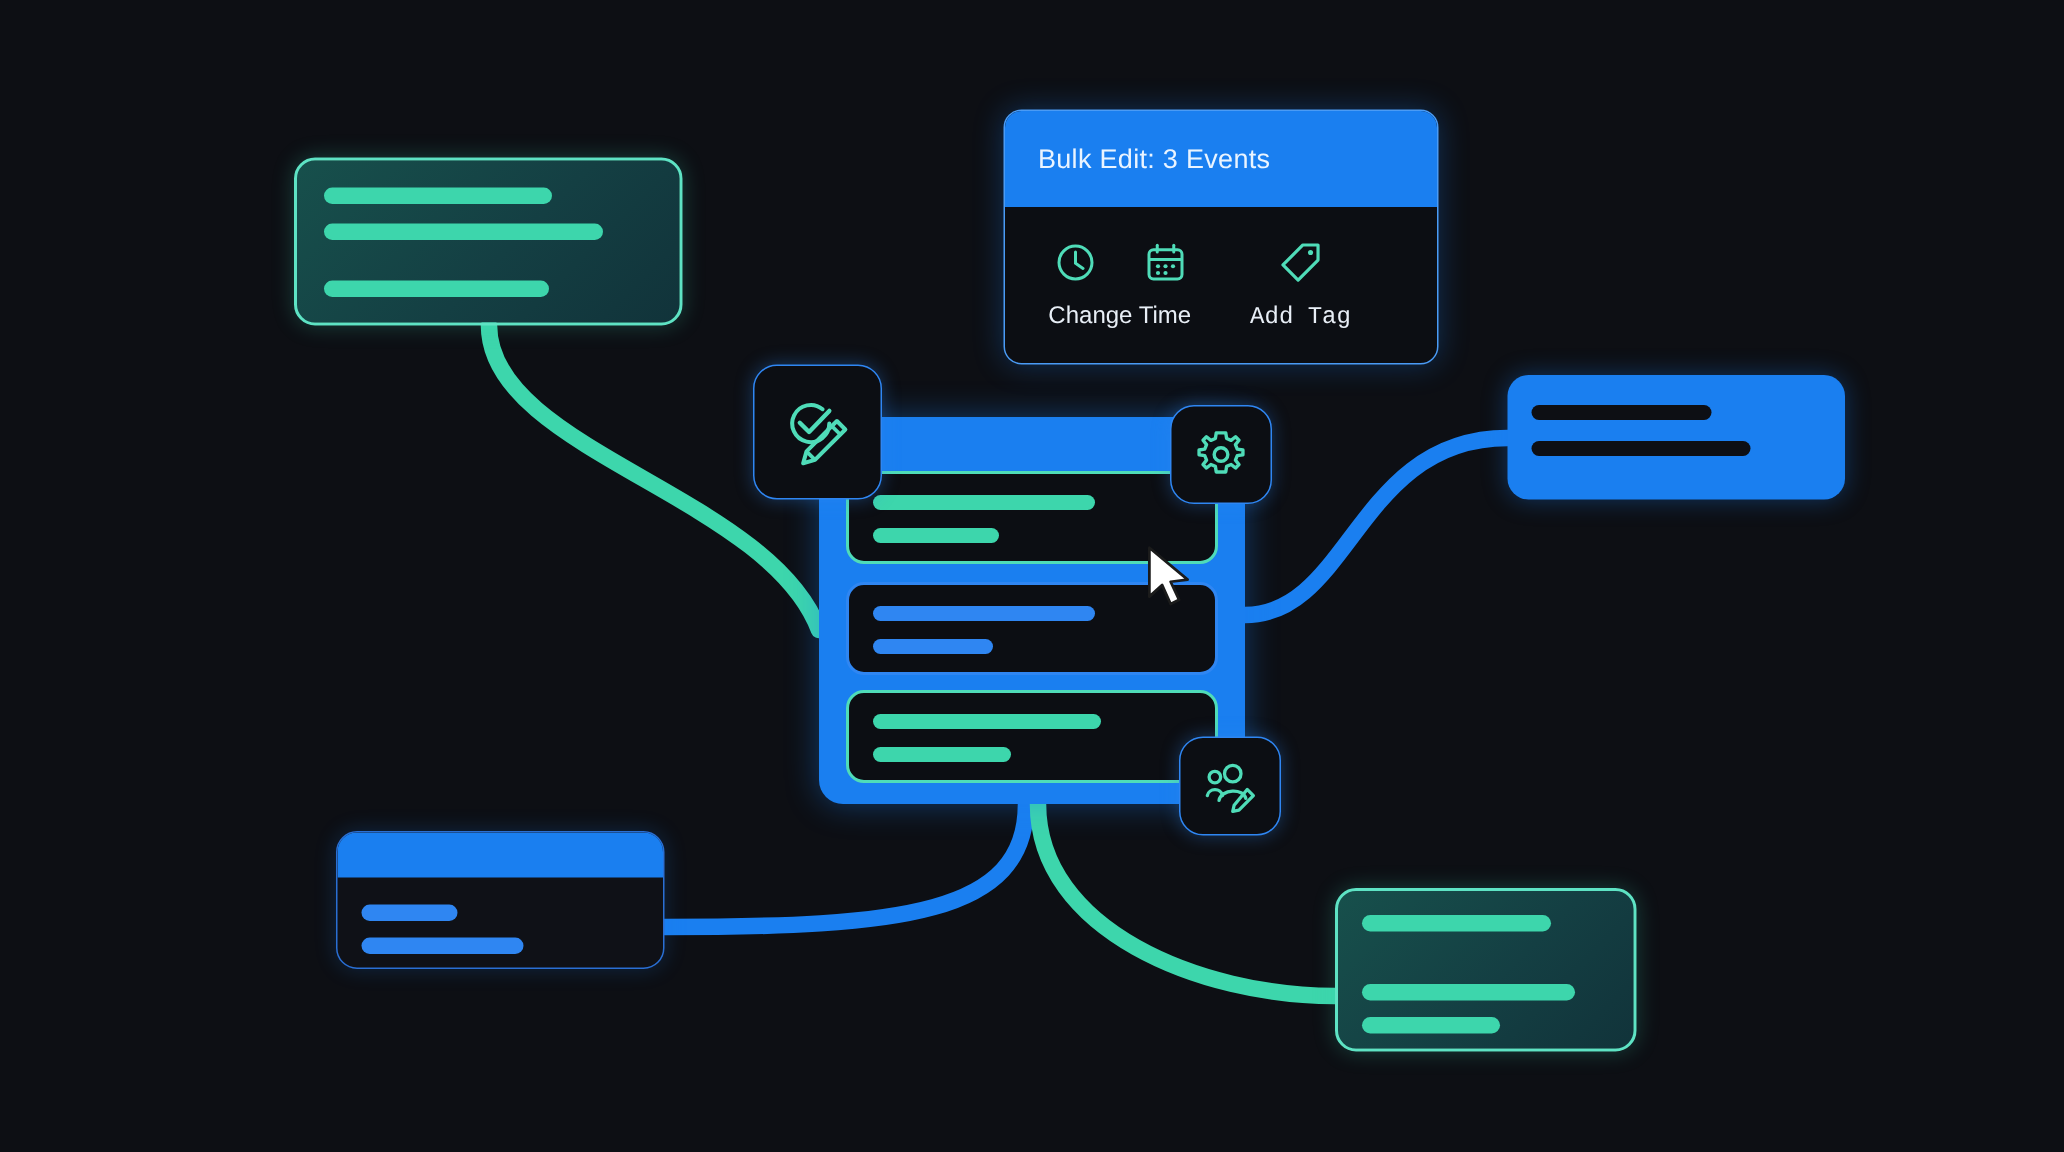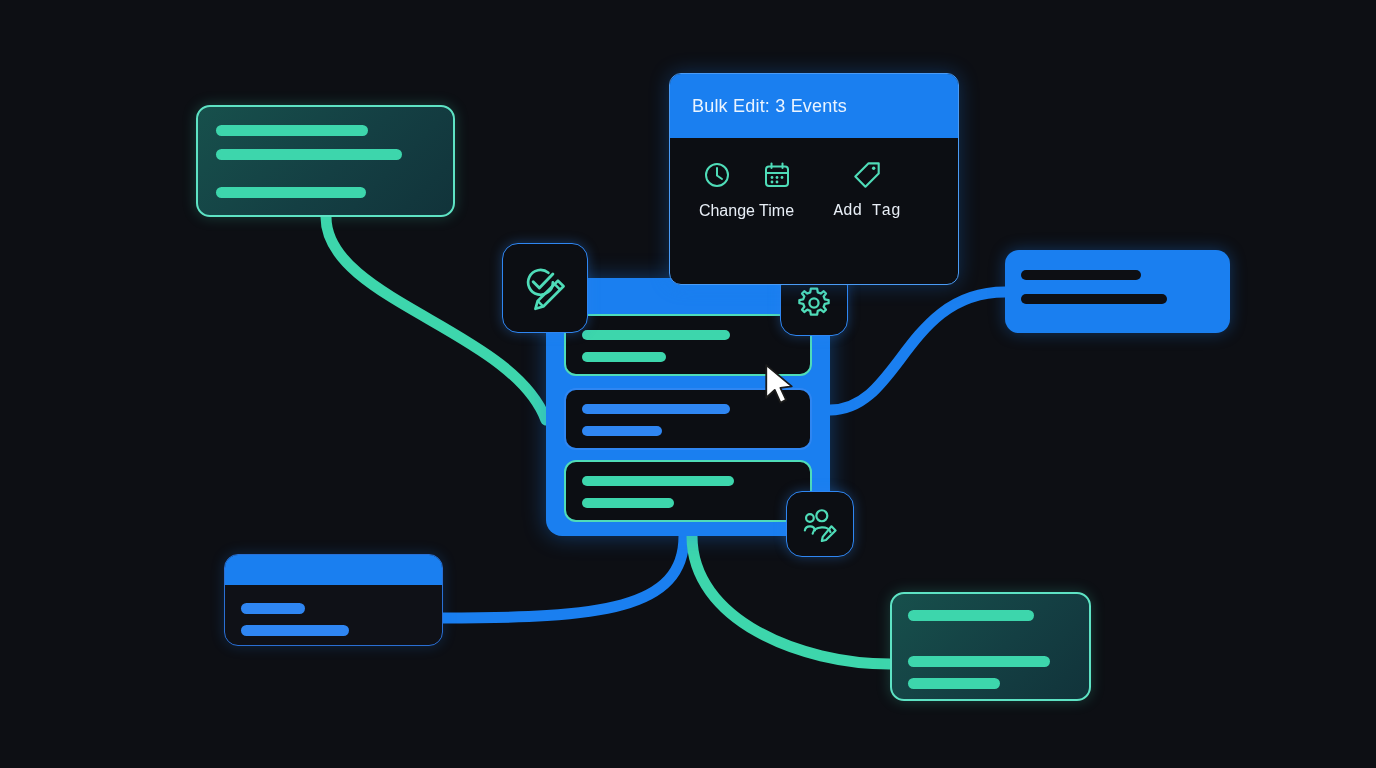--- a/index.html
+++ b/index.html
@@ -90,21 +90,21 @@
     display:flex; align-items:center; justify-content:center;
     box-shadow:0 0 12px rgba(47,134,242,.35);
   }
   .badge-edit     { left:502px; top:243px; width:86px; height:90px; }
   .badge-settings { left:780px; top:270px; width:68px; height:66px; }
   .badge-people   { left:786px; top:491px; width:68px; height:66px; }
 
   
   .popup {
     position:absolute;
-    left:669px; top:73px; width:290px; height:212px;
+    left:669px; top:73px; width:290px; height:170px;
     border:1.5px solid #4a9bf5;
     border-radius:12px;
     background:#0c0e13;
     overflow:hidden;
     box-shadow:0 0 20px rgba(26,127,240,.30);
   }
   .popup-header {
     height:64px; background:#1a7ff0;
     display:flex; align-items:center;
     padding-left:22px;

